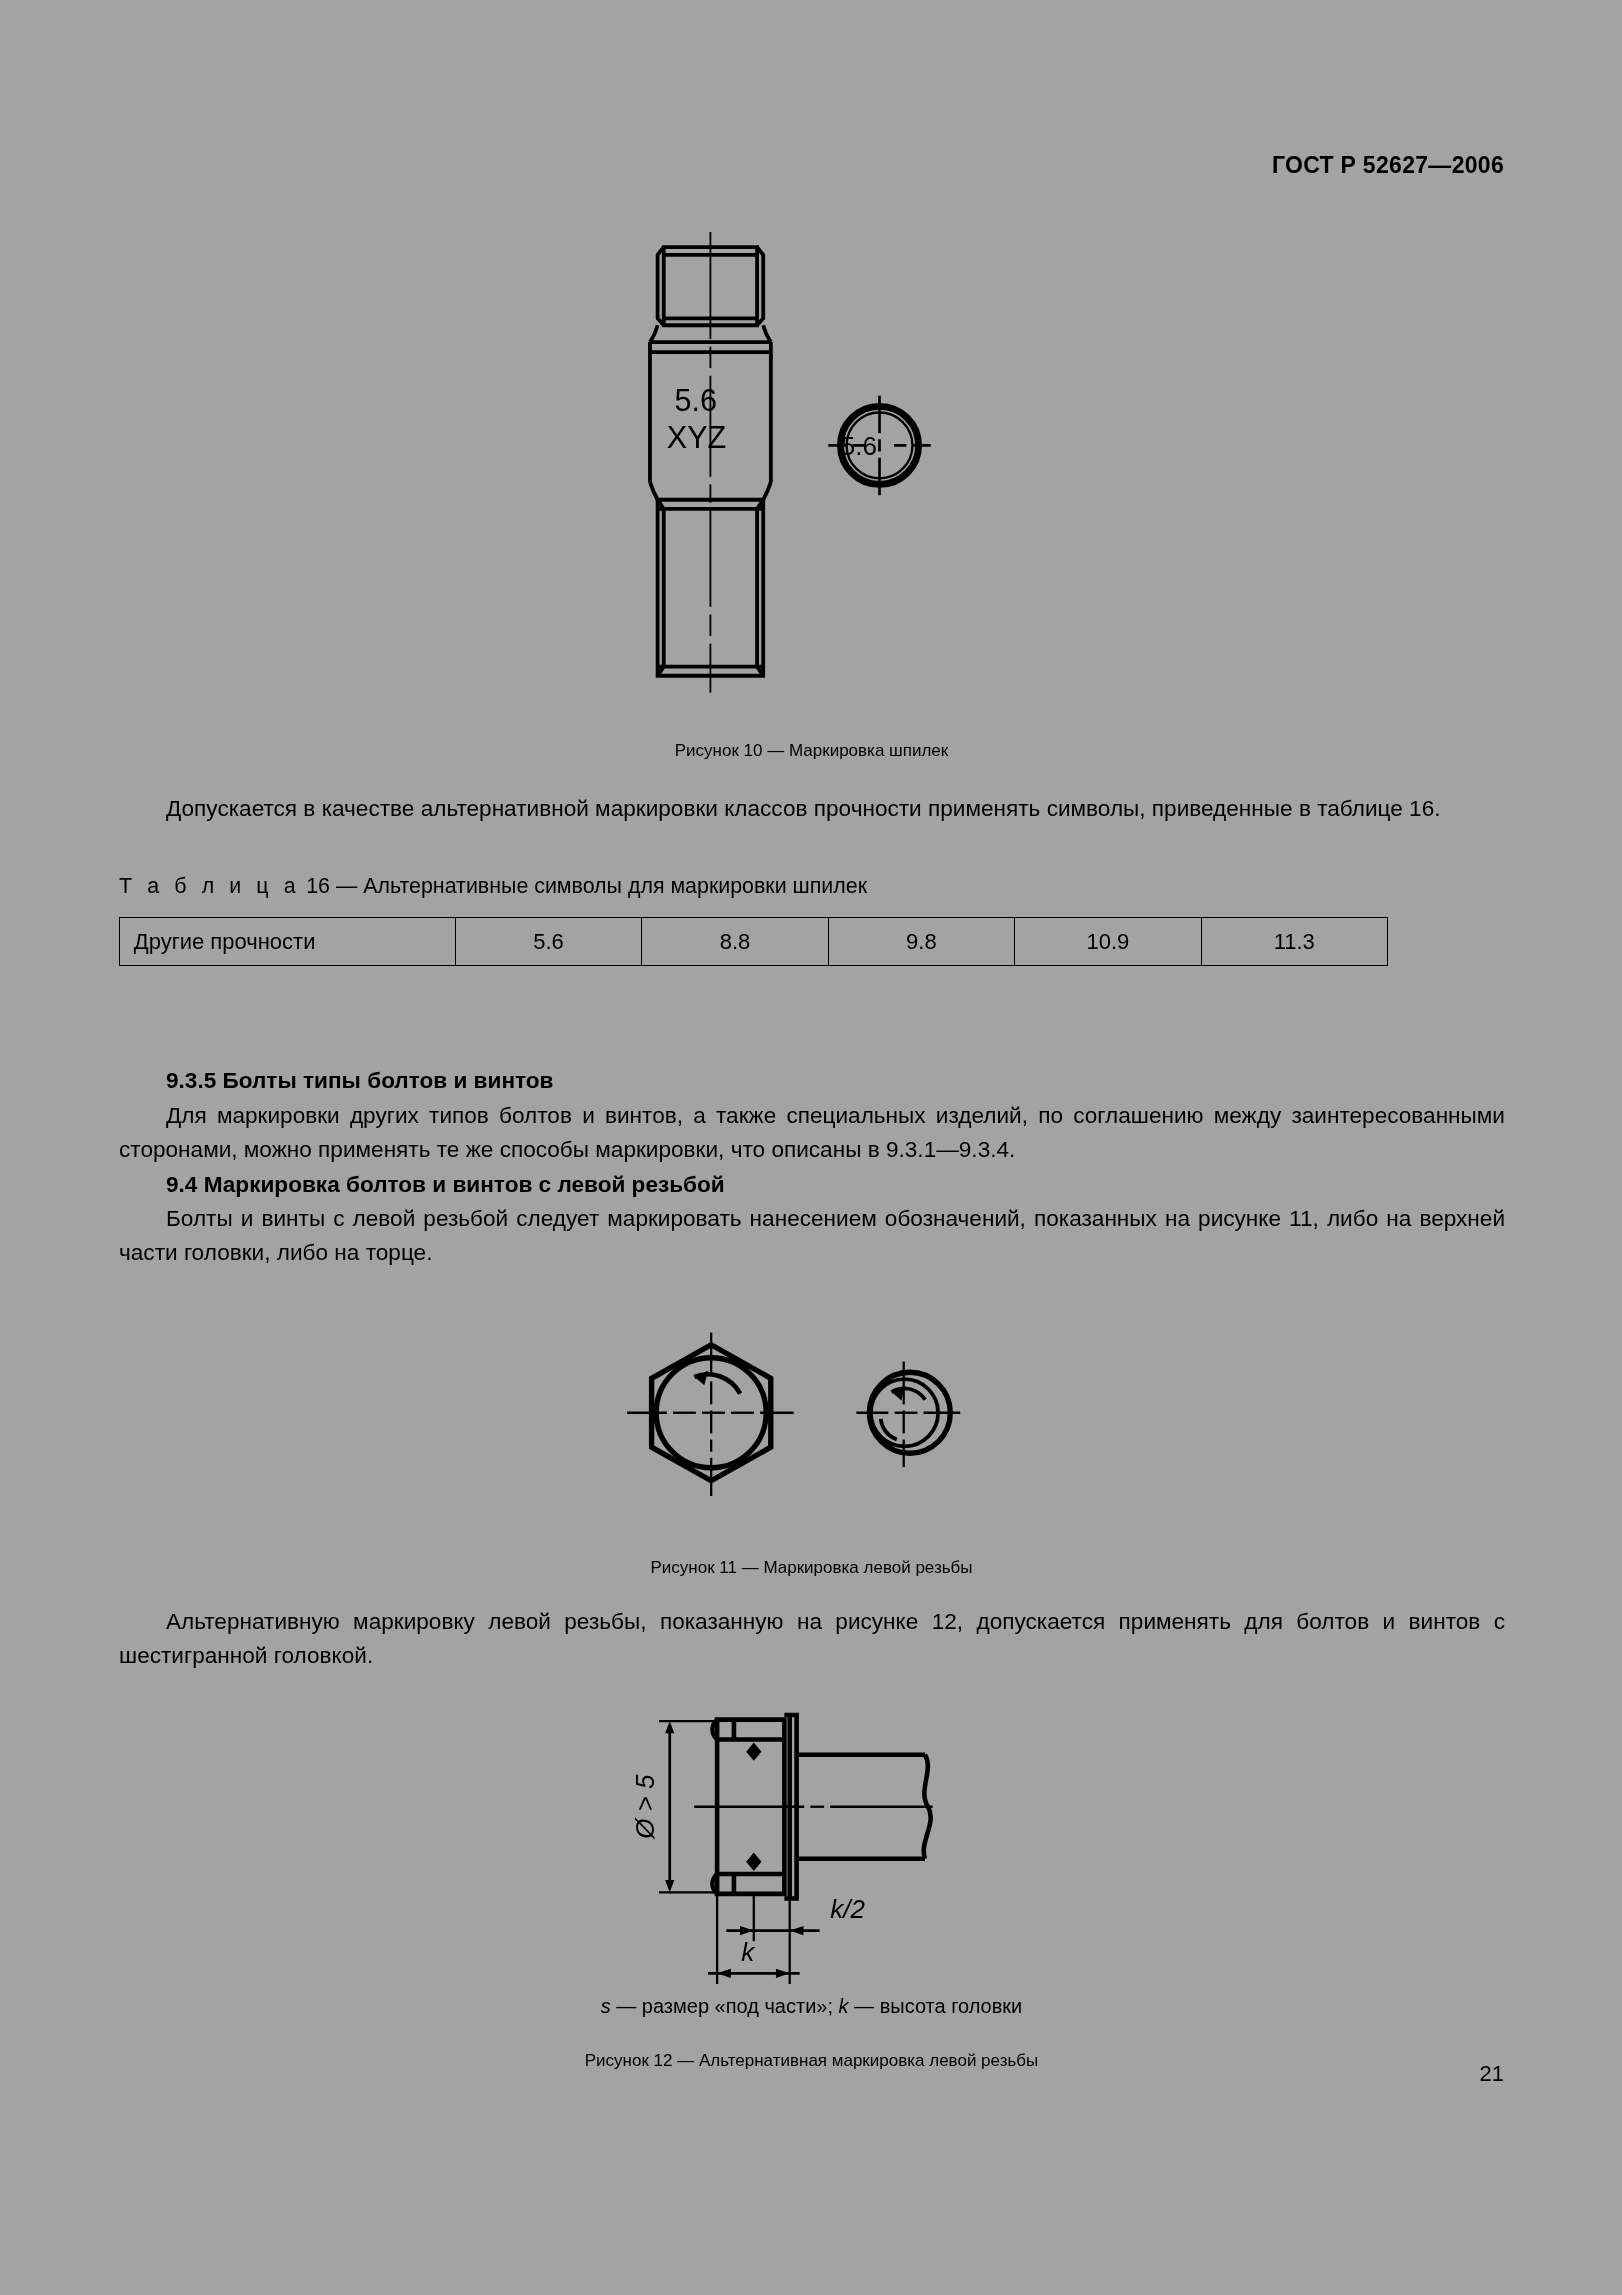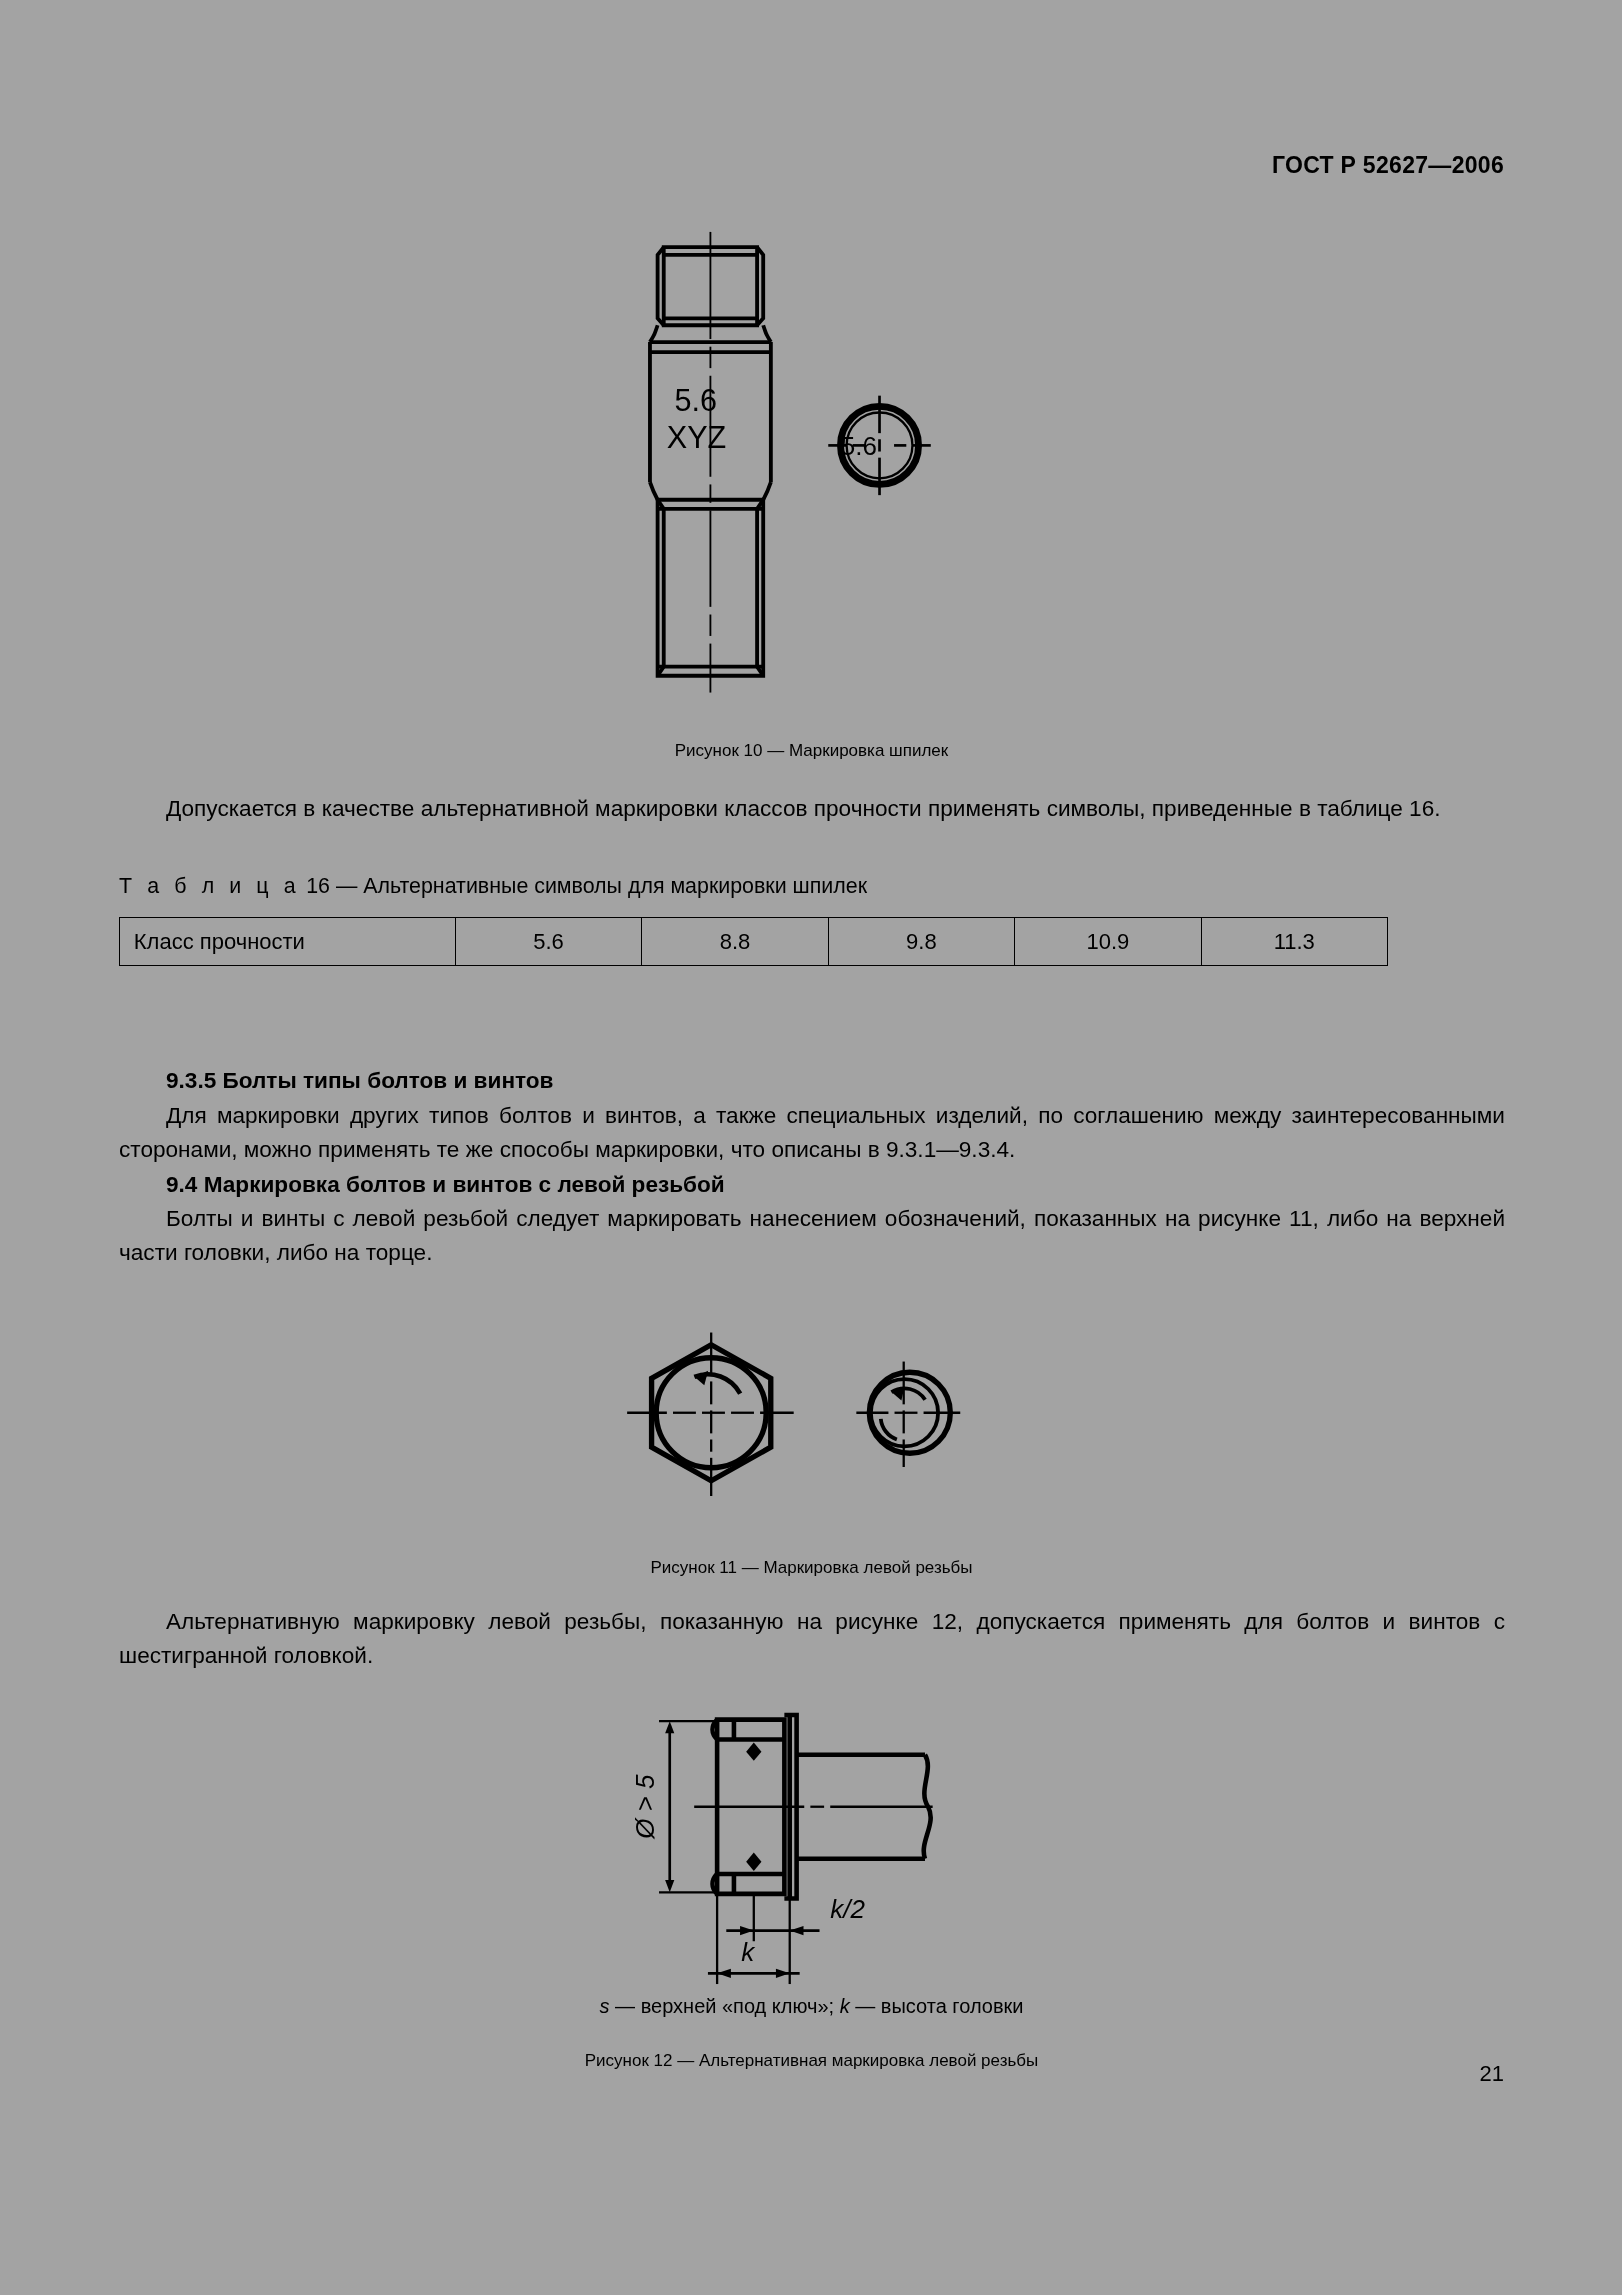--- a/index.html
+++ b/index.html
@@ -210,21 +210,21 @@
 
   <div class="para" style="top:792px;"><span class="ind"></span><span>Допускается в качестве альтернативной маркировки классов прочности применять символы, приведенные в таблице 16.</span></div>
 
   <div class="tbl-title" style="top:874px;">
     <span class="spaced">Т а б л и ц а</span><span>  16 — Альтернативные символы для маркировки шпилек</span>
   </div>
 
   <table class="t16">
     <tbody>
         <tr>
-      <td class="lbl">Класс прочности</td>
+      <td class="lbl">Другие прочности</td>
       <td>5.6</td>
       <td>8.8</td>
       <td>9.8</td>
       <td>10.9</td>
       <td>11.3</td>
     </tr>
   </tbody>
     </table>
 
   <div class="heading" style="top:1064px;"><span class="ind"></span><span>9.3.5  Болты типы болтов и винтов</span></div>
@@ -322,20 +322,20 @@
       <polygon points="243,308 261,302 261,314" fill="#000"></polygon>
       <text id="f12-khalf" x="296" y="292" font-family="Liberation Sans, sans-serif" font-size="34" font-style="italic" fill="#000">k/2</text>
 
       <line x1="136" y1="364" x2="256" y2="364" stroke="#000" stroke-width="3.5"></line>
       <polygon points="148,364 166,358 166,370" fill="#000"></polygon>
       <polygon points="243,364 225,358 225,370" fill="#000"></polygon>
       <text id="f12-k" x="188" y="348" font-family="Liberation Sans, sans-serif" font-size="34" font-style="italic" fill="#000" text-anchor="middle">k</text>
     </svg>
   </div>
 
-  <div class="legend" style="top:1992px;"><span class="ital">s</span><span> — верхней «под ключ»; </span><span class="ital">k</span><span> — высота головки</span></div>
+  <div class="legend" style="top:1992px;"><span class="ital">s</span><span> — размер «под части»; </span><span class="ital">k</span><span> — высота головки</span></div>
 
   <div class="caption" style="top:2045px;">Рисунок 12 — Альтернативная маркировка левой резьбы</div>
 
   <div class="pageno">21</div>
 
 </div>
 
 
 </body></html>

